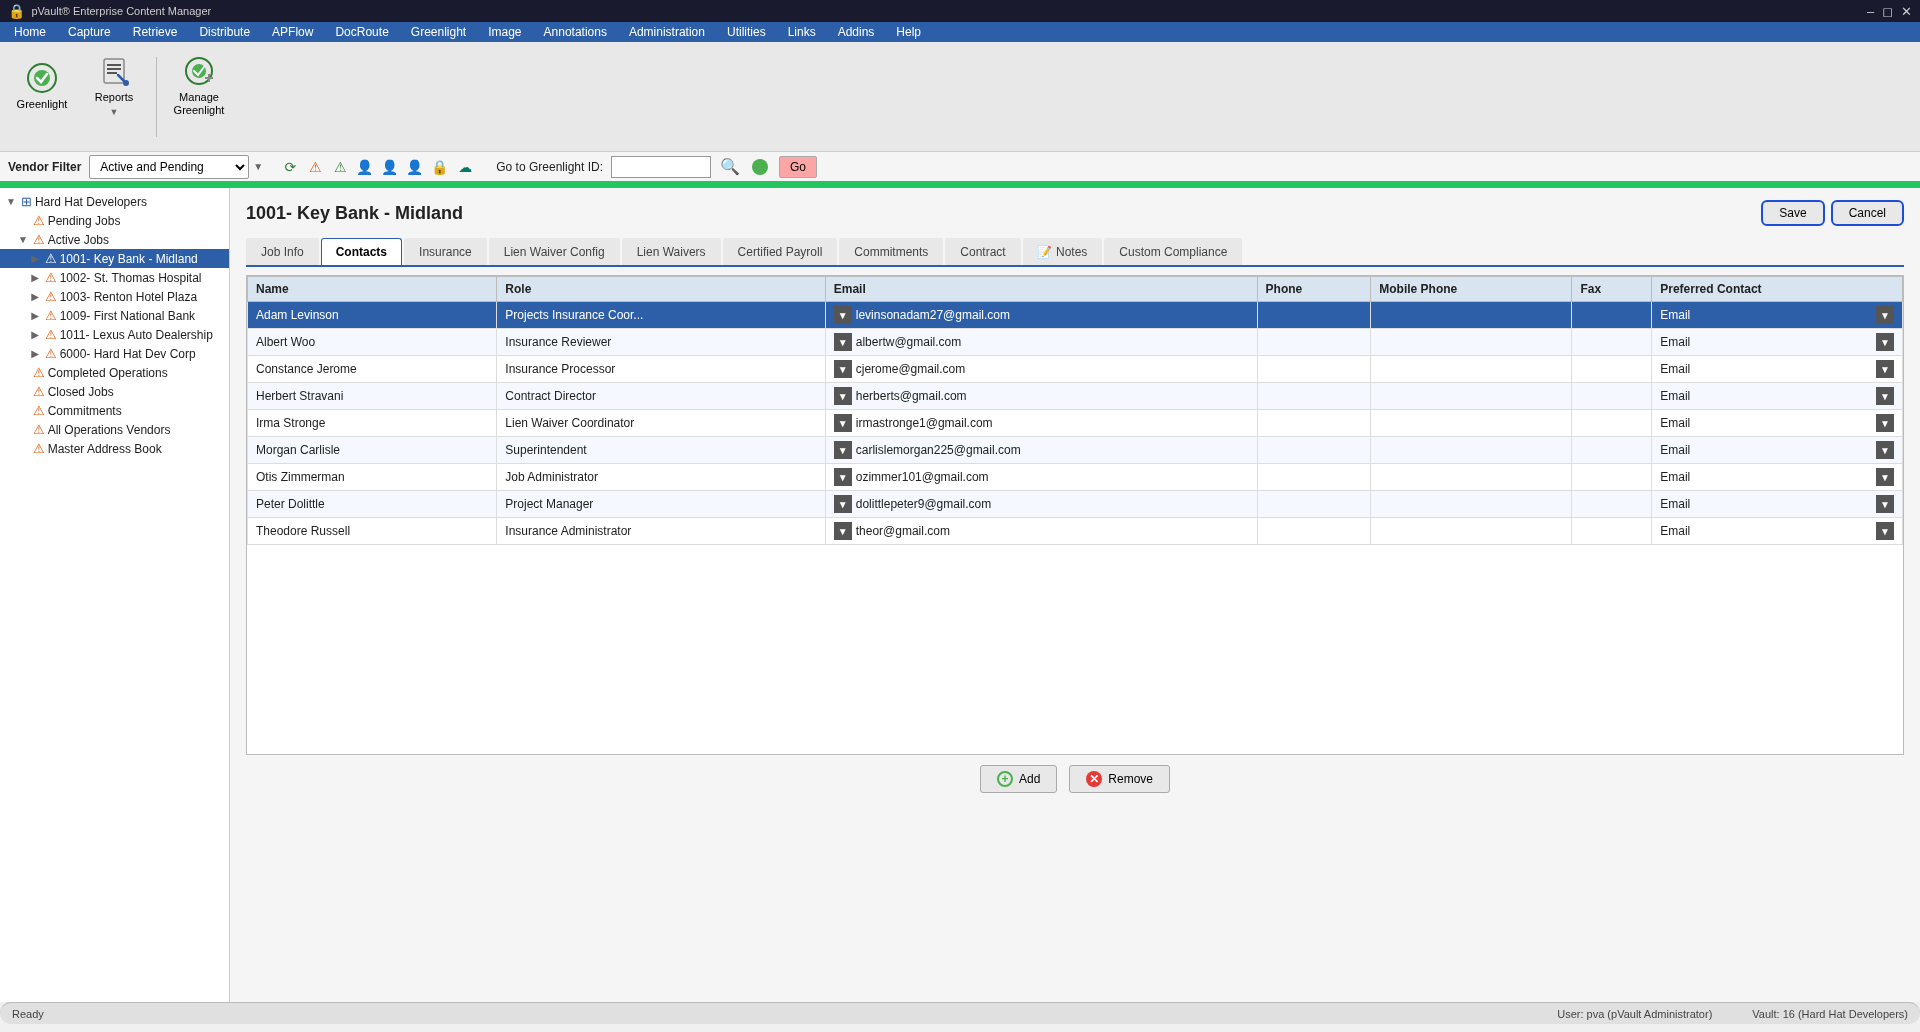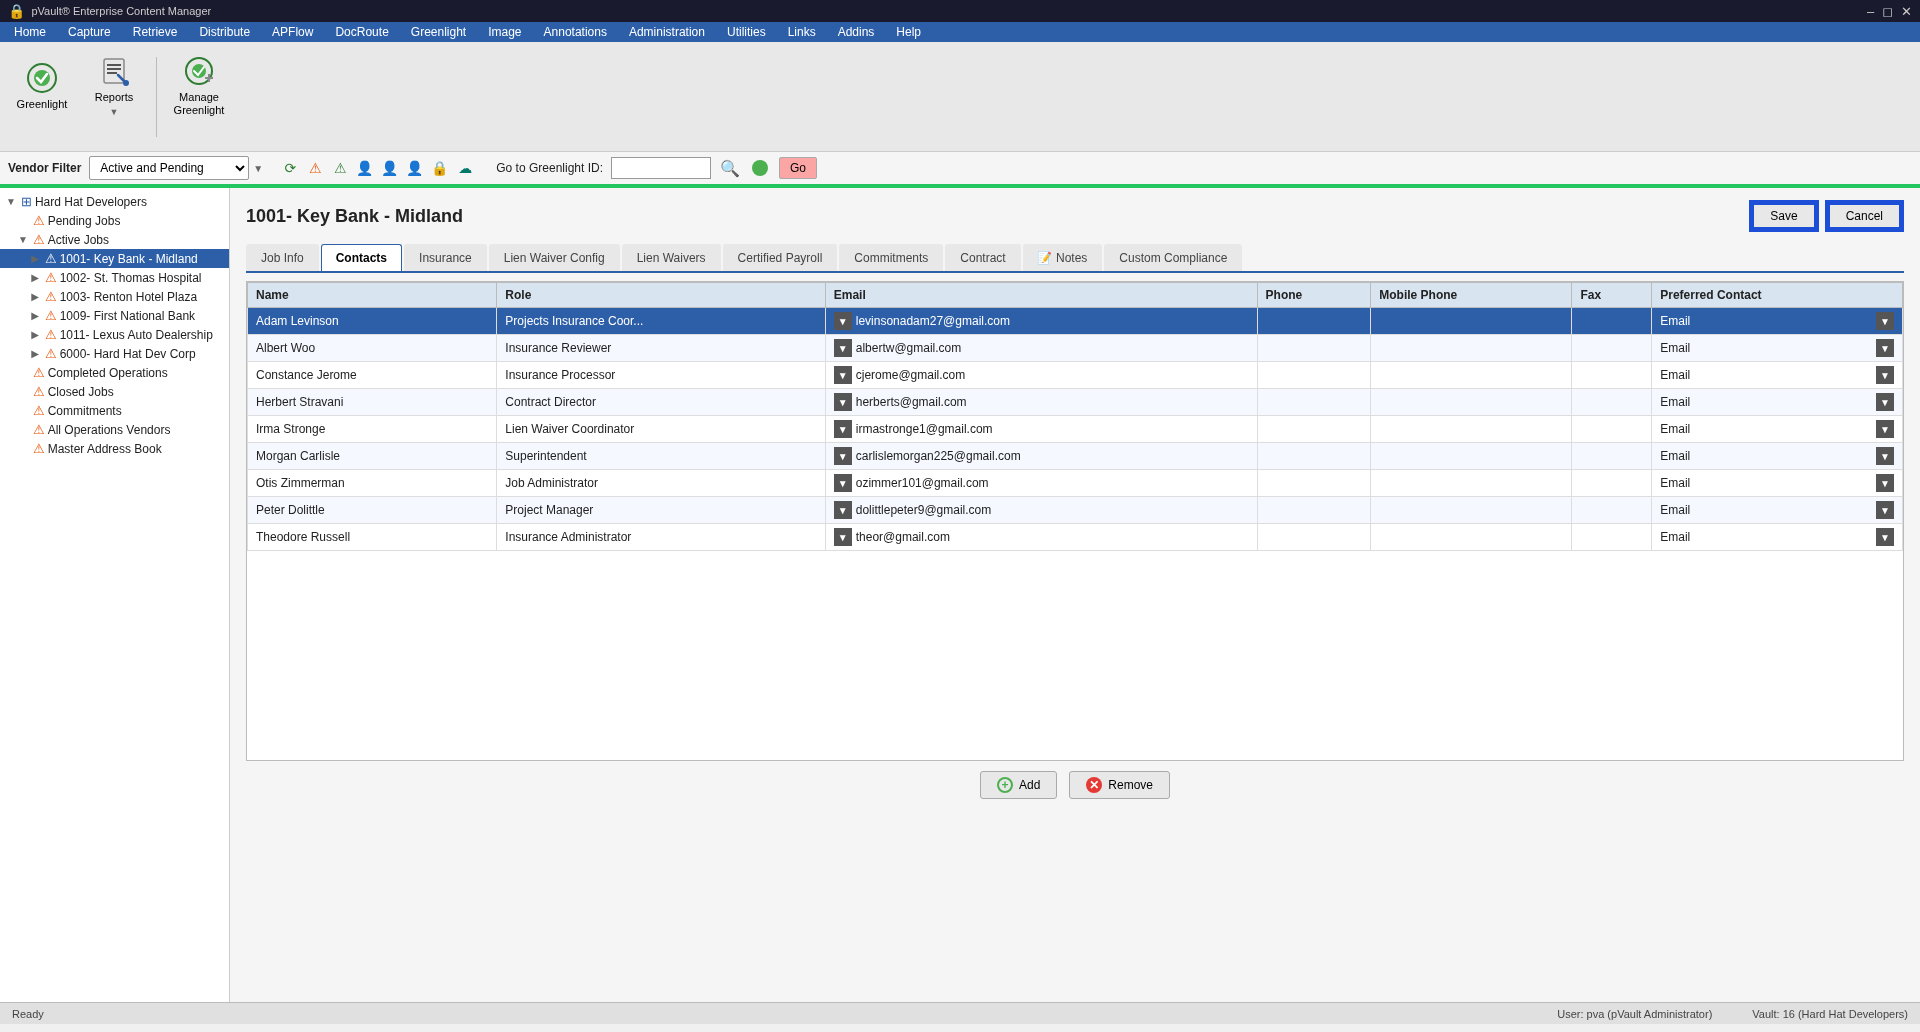--- a/index.html
+++ b/index.html
@@ -15,21 +15,21 @@
     #menubar { background: #2d5fa8; height: 20px; display: flex; align-items: center; padding: 0 4px; gap: 2px; }
     .menu-item { color: white; padding: 3px 10px; font-size: 12px; cursor: pointer; border-radius: 2px; }
 
     
     #toolbar { background: #e8e8e8; border-bottom: 1px solid #ccc; height: 110px; display: flex; align-items: flex-start; padding: 4px 8px; gap: 4px; }
     .toolbar-btn { display: flex; flex-direction: column; align-items: center; justify-content: center; width: 68px; height: 80px; background: none; border: 1px solid transparent; cursor: pointer; font-size: 11px; gap: 4px; border-radius: 3px; }
     .toolbar-icon { width: 32px; height: 32px; }
     .toolbar-separator { width: 1px; height: 80px; background: #bbb; margin: 0 4px; align-self: center; }
 
     
-    #filterbar { background: #f5f5f5; border-bottom: 4px solid #22c55e; height: 36px; display: flex; align-items: center; padding: 0 8px; gap: 8px; }
+    #filterbar { background: #f5f5f5; border-bottom: 7px solid #22c55e; height: 36px; display: flex; align-items: center; padding: 0 8px; gap: 8px; }
     #vendor-filter-label { font-weight: bold; font-size: 12px; }
     #status-dropdown { height: 24px; padding: 0 6px; font-size: 12px; border: 1px solid #999; background: white; border-radius: 2px; min-width: 160px; }
     .filter-icons { display: flex; gap: 3px; margin-left: 8px; }
     .filter-icon-btn { width: 22px; height: 22px; display: flex; align-items: center; justify-content: center; cursor: pointer; border-radius: 2px; font-size: 14px; }
     #greenlight-id-label { margin-left: 12px; font-size: 12px; }
     #greenlight-id-input { height: 22px; width: 100px; border: 1px solid #999; padding: 0 4px; font-size: 12px; }
     #search-btn { width: 22px; height: 22px; display: flex; align-items: center; justify-content: center; cursor: pointer; }
     #go-circle { width: 16px; height: 16px; border-radius: 50%; background: #4CAF50; display: inline-block; margin: 0 3px; }
     #go-btn { height: 22px; padding: 0 10px; background: #fca5a5; border: 1px solid #aaa; cursor: pointer; font-size: 12px; border-radius: 2px; }
 
@@ -44,21 +44,21 @@
     .tree-expand { width: 14px; text-align: center; font-size: 10px; color: #666; }
     .tree-icon { font-size: 13px; }
     .indent-1 { padding-left: 16px; }
     .indent-2 { padding-left: 28px; }
 
     
     #content { flex: 1; background: #f5f5f5; padding: 12px 16px; overflow-y: auto; }
     #job-header { display: flex; align-items: center; justify-content: space-between; margin-bottom: 12px; }
     #job-title { font-size: 18px; font-weight: bold; color: #222; }
     .header-buttons { display: flex; gap: 6px; }
-    .header-btn { padding: 4px 16px; font-size: 12px; border: 5px solid #1d4ed8; background: #e8e8e8; cursor: pointer; border-radius: 0; }
+    .header-btn { padding: 4px 16px; font-size: 12px; border: 2px solid #1d4ed8; background: #e8e8e8; cursor: pointer; border-radius: 6px; }
 
     
     #tabs { display: flex; border-bottom: 2px solid #2d5fa8; margin-bottom: 8px; }
     .tab { padding: 6px 14px; font-size: 12px; cursor: pointer; border: 1px solid transparent; border-bottom: none; background: #e8e8e8; color: #444; margin-right: 2px; border-radius: 3px 3px 0 0; }
     .tab.active { background: white; border-color: #2d5fa8; color: #000000; font-weight: bold; }
 
     
     #contacts-table { width: 100%; border-collapse: collapse; background: white; border: 1px solid #ccc; font-size: 12px; }
     #contacts-table th { background: #d8e4f0; padding: 5px 8px; text-align: left; border: 1px solid #bbb; font-weight: bold; font-size: 12px; }
     #contacts-table td { padding: 4px 8px; border: 1px solid #ddd; }
@@ -68,21 +68,21 @@
     .dropdown-cell { display: flex; align-items: center; gap: 4px; }
     .small-dropdown { width: 18px; height: 18px; background: #555; color: white; display: inline-flex; align-items: center; justify-content: center; font-size: 10px; cursor: pointer; border: none; }
 
     
     #action-buttons { display: flex; justify-content: center; gap: 12px; margin-top: 10px; }
     .action-btn { display: flex; align-items: center; gap: 6px; padding: 5px 16px; border: 1px solid #aaa; background: #e8e8e8; cursor: pointer; border-radius: 3px; font-size: 12px; }
     .add-circle { width: 16px; height: 16px; border-radius: 50%; border: 2px solid #4CAF50; display: inline-flex; align-items: center; justify-content: center; color: #4CAF50; font-size: 12px; font-weight: bold; }
     .remove-circle { width: 16px; height: 16px; border-radius: 50%; background: #e53935; display: inline-flex; align-items: center; justify-content: center; color: white; font-size: 12px; font-weight: bold; }
 
     
-    #statusbar { height: 22px; background: #e0e0e0; border-top: 1px solid #bbb; display: flex; align-items: center; padding: 8px 12px; font-size: 11px; color: #444; justify-content: space-between; }
+    #statusbar { height: 22px; background: #e0e0e0; border-top: 1px solid #bbb; display: flex; align-items: center; padding: 8px 12px; font-size: 11px; color: #444; justify-content: space-between; border-radius: 11px; }
 
     
     .table-container { border: 1px solid #bbb; background: white; min-height: 480px; }
 
     
     .icon-green { color: #2e7d32; }
     .icon-orange { color: #e65100; }
     .icon-teal { color: #00796b; }
     .icon-blue { color: #1565c0; }
     .icon-gray { color: #555; }

